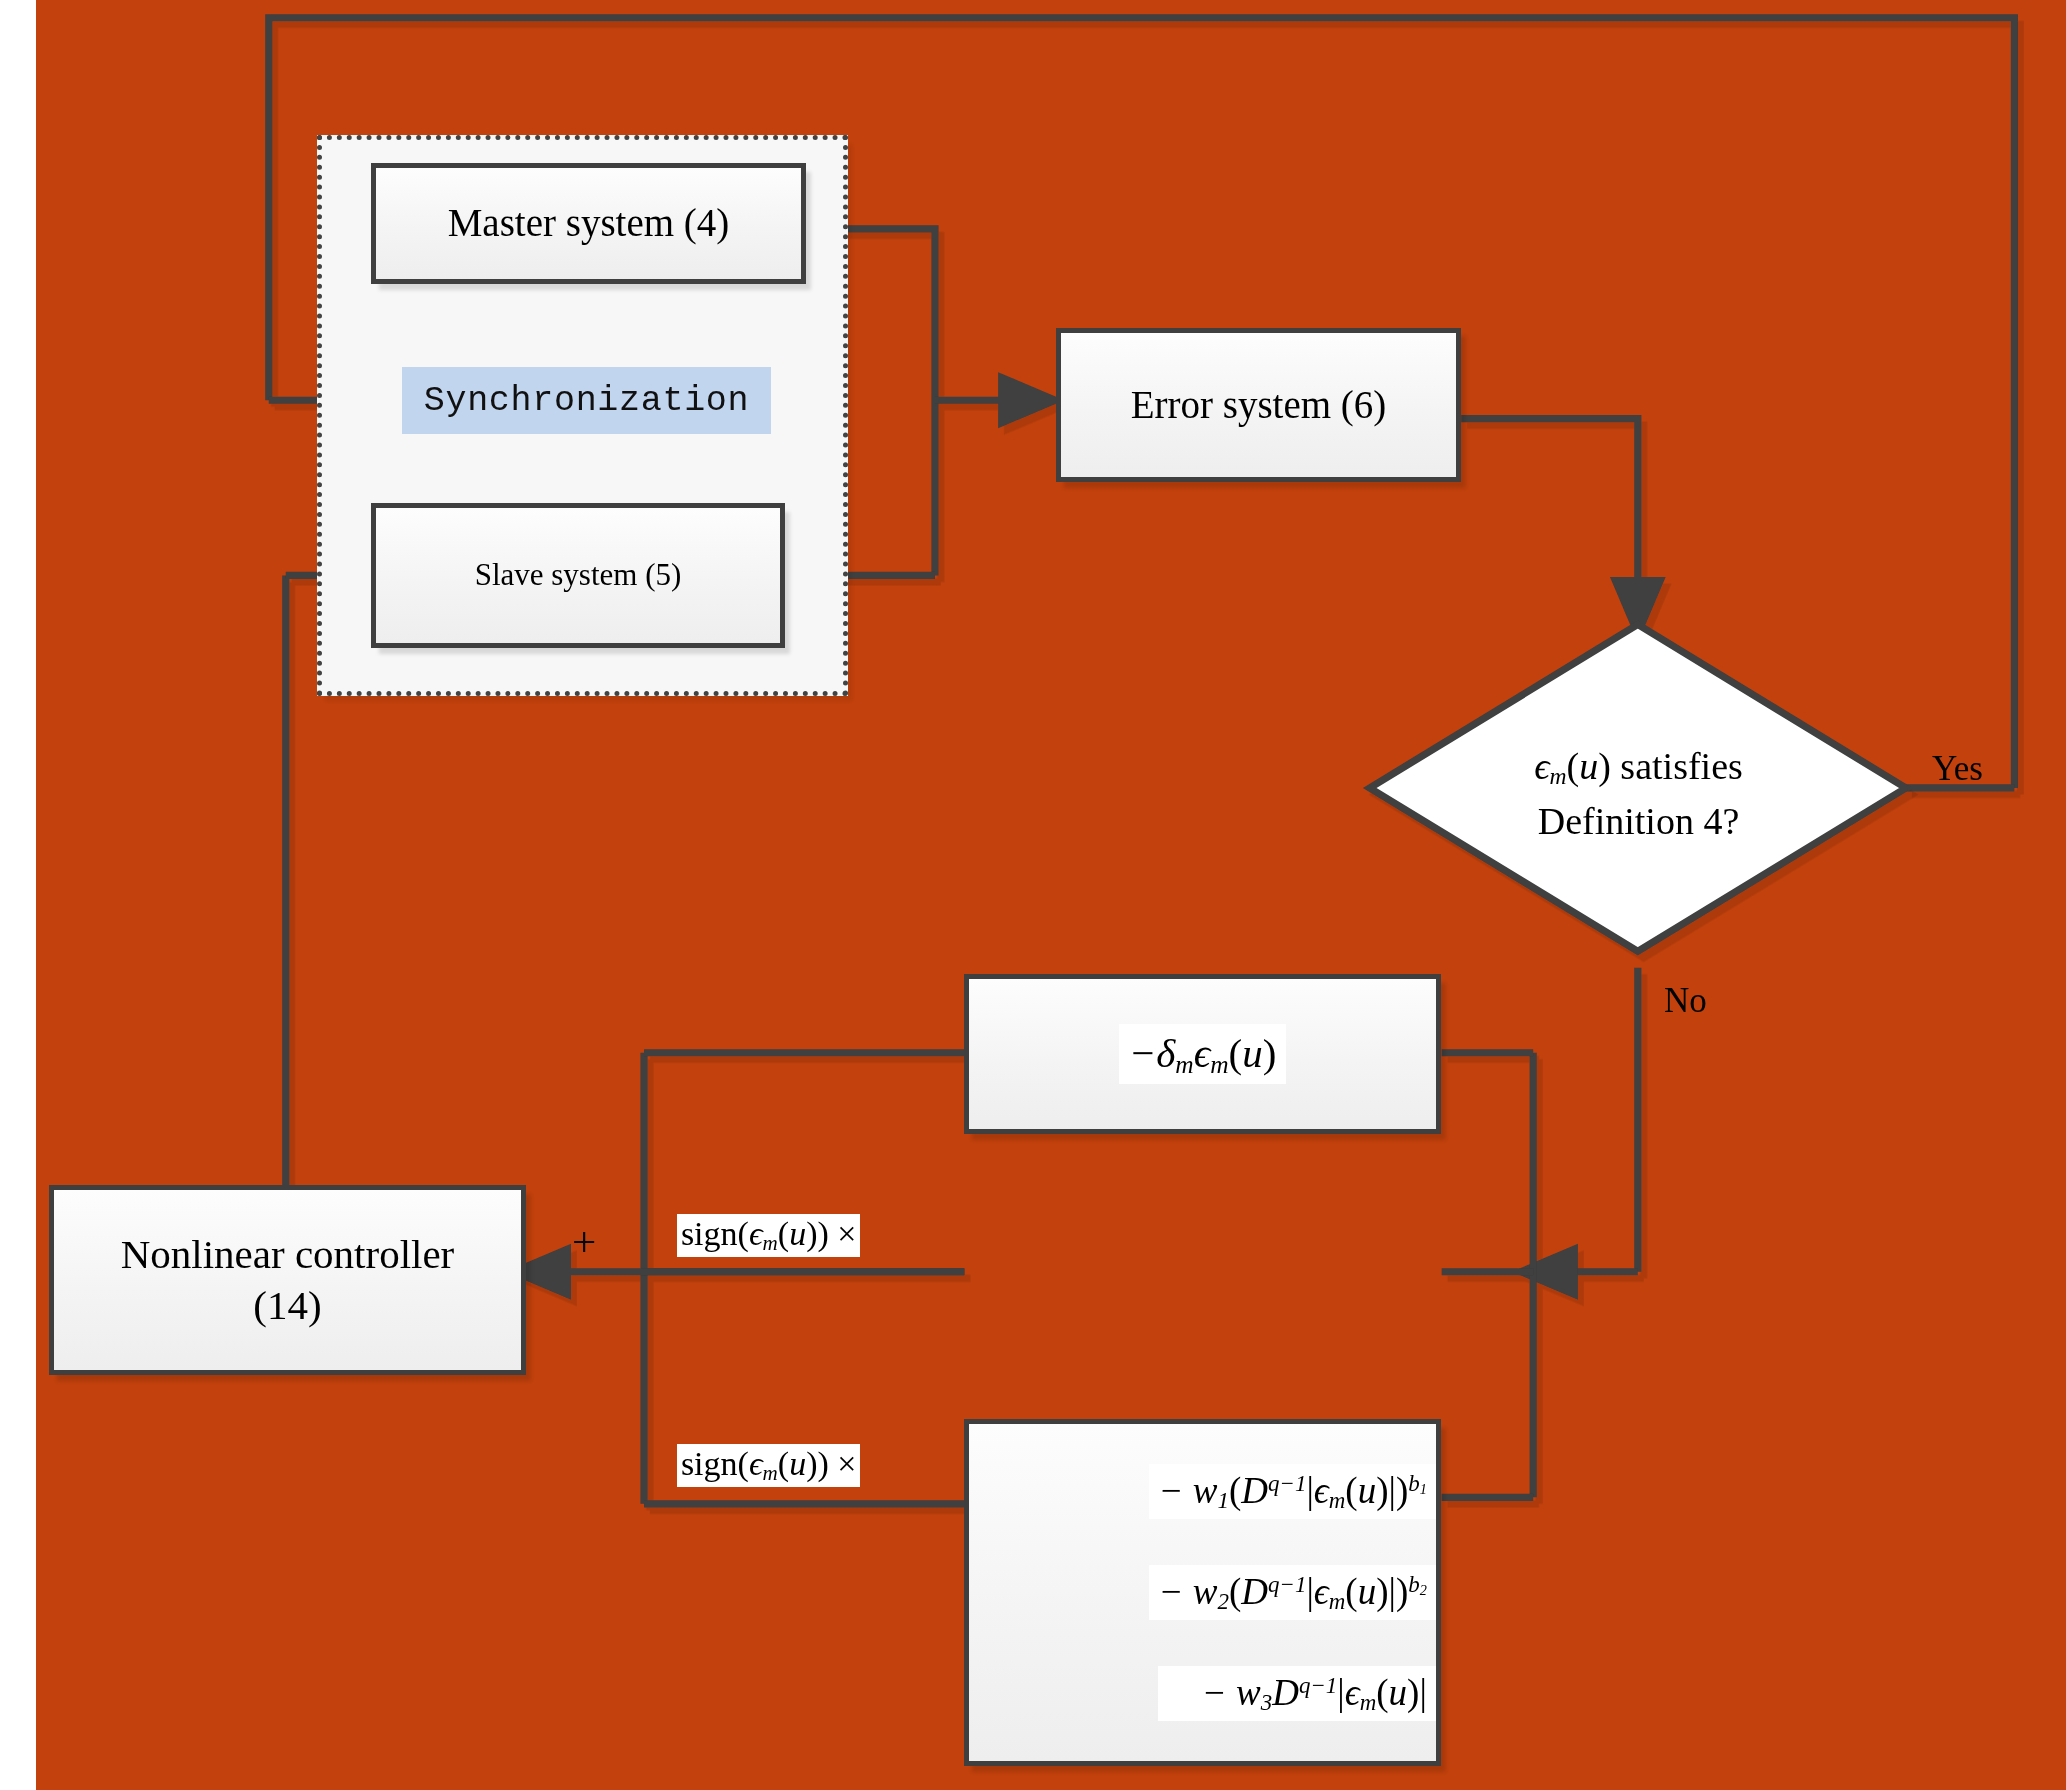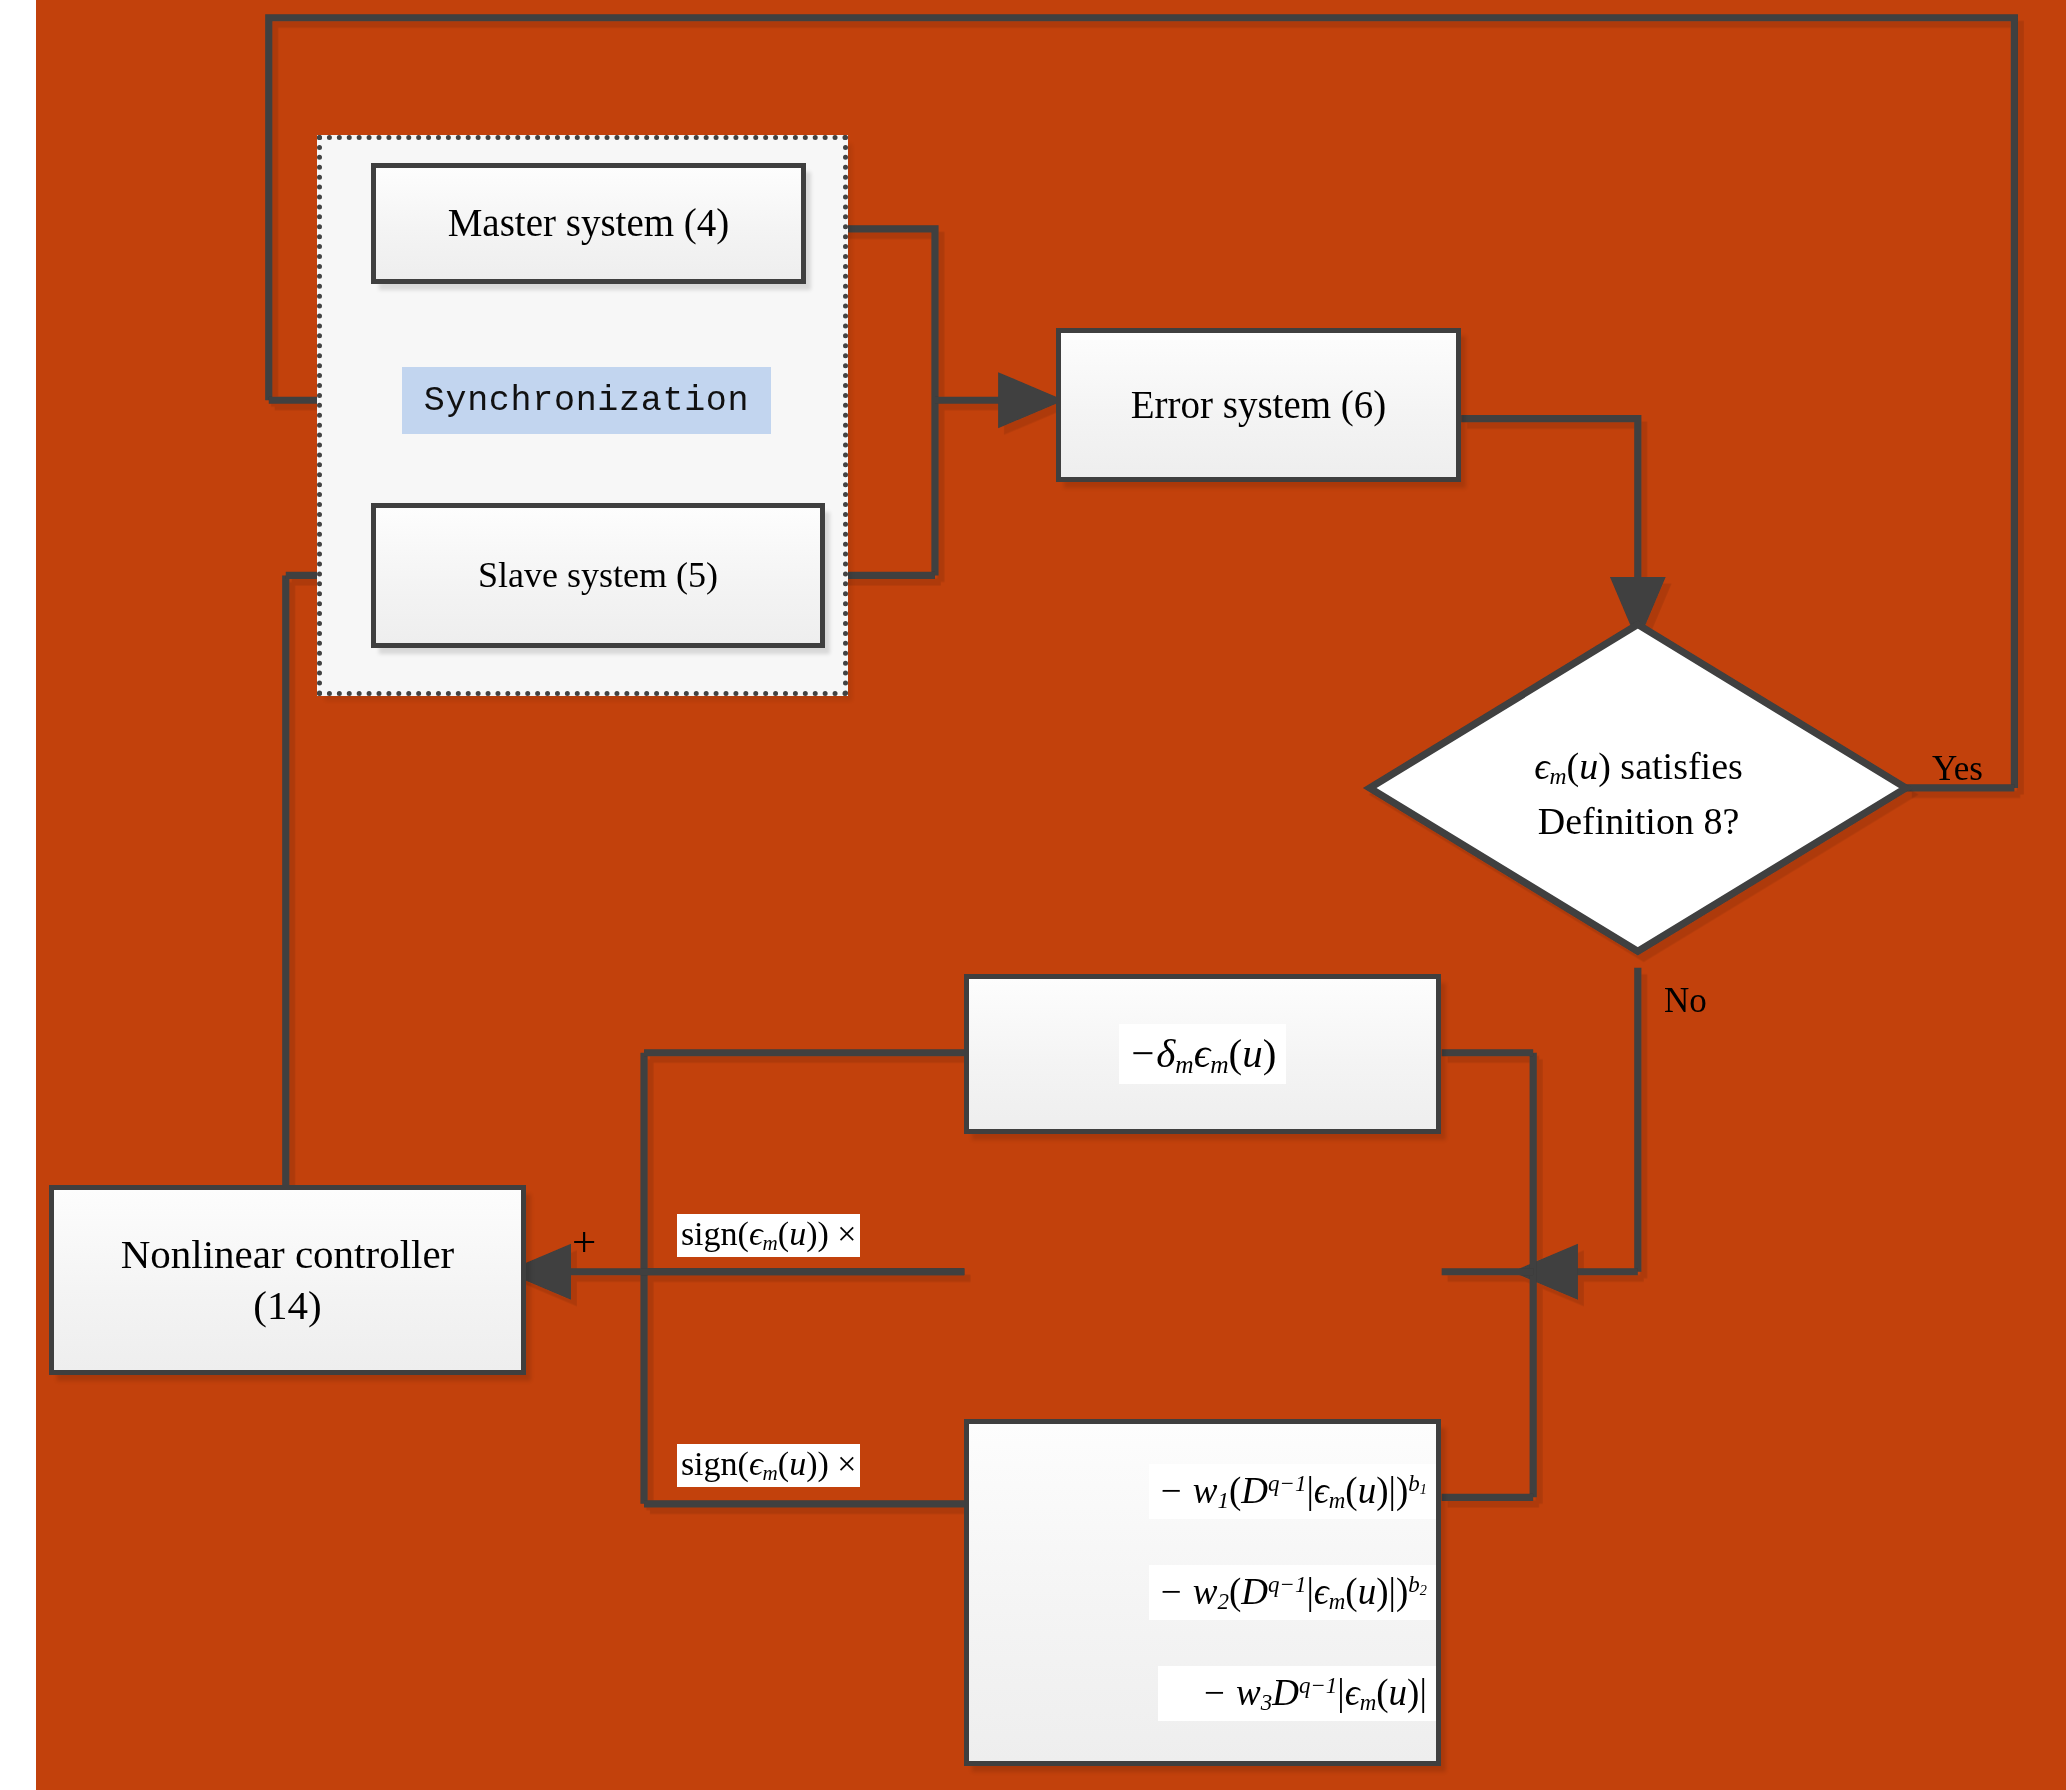--- a/index.html
+++ b/index.html
@@ -160,38 +160,38 @@
   <div class="grp-dashed" style="left:281px; top:135px; width:531px; height:561px;"></div>
 
   <div class="box" style="left:335px; top:163px; width:435px; height:121px; font-size:39px;">
     <span class="lbl">Master system (4)</span>
   </div>
 
   <div class="sync-chip" style="left:366px; top:367px; width:369px; height:67px; font-size:35px;">
     <span>Synchronization</span>
   </div>
 
-  <div class="box" style="left:335px; top:503px; width:454px; height:145px; font-size:36px;">
+  <div class="box" style="left:335px; top:503px; width:414px; height:145px; font-size:31px;">
     <span class="lbl">Slave system (5)</span>
   </div>
 
   <div class="box" style="left:1020px; top:328px; width:405px; height:154px; font-size:39px;">
     <span class="lbl">Error system (6)</span>
   </div>
 
   <div class="box" style="left:13px; top:1185px; width:477px; height:190px; font-size:41px; flex-direction:column;">
     <span class="lbl">Nonlinear controller</span>
     <span class="lbl">(14)</span>
   </div>
 
   <div class="diamond-text" style="left:1380px; top:739px; width:445px; font-size:38px;">
     <div>
       <span style="font-style:italic;">ϵ<sub>m</sub></span><span>(</span><span style="font-style:italic;">u</span><span>) satisfies</span>
     </div>
-    <div>Definition 8?</div>
+    <div>Definition 4?</div>
   </div>
 
   <div class="edge-label" style="left:1896px; top:749px; font-size:35px;">Yes</div>
 
   <div class="edge-label" style="left:1628px; top:981px; font-size:35px;">No</div>
 
   <div class="box" style="left:928px; top:974px; width:477px; height:160px;">
     <span class="formula" style="font-size:41px;">
       −δ<sub>m</sub>ϵ<sub>m</sub><span class="upright">(</span>u<span class="upright">)</span>
     </span>

